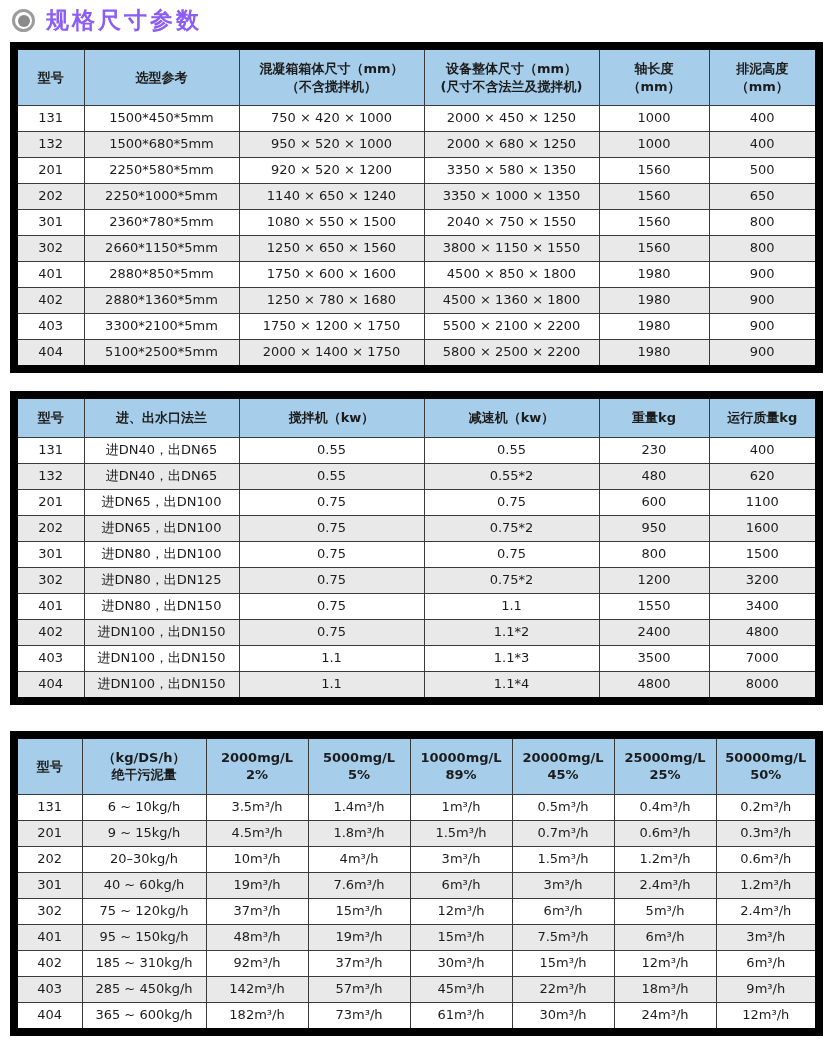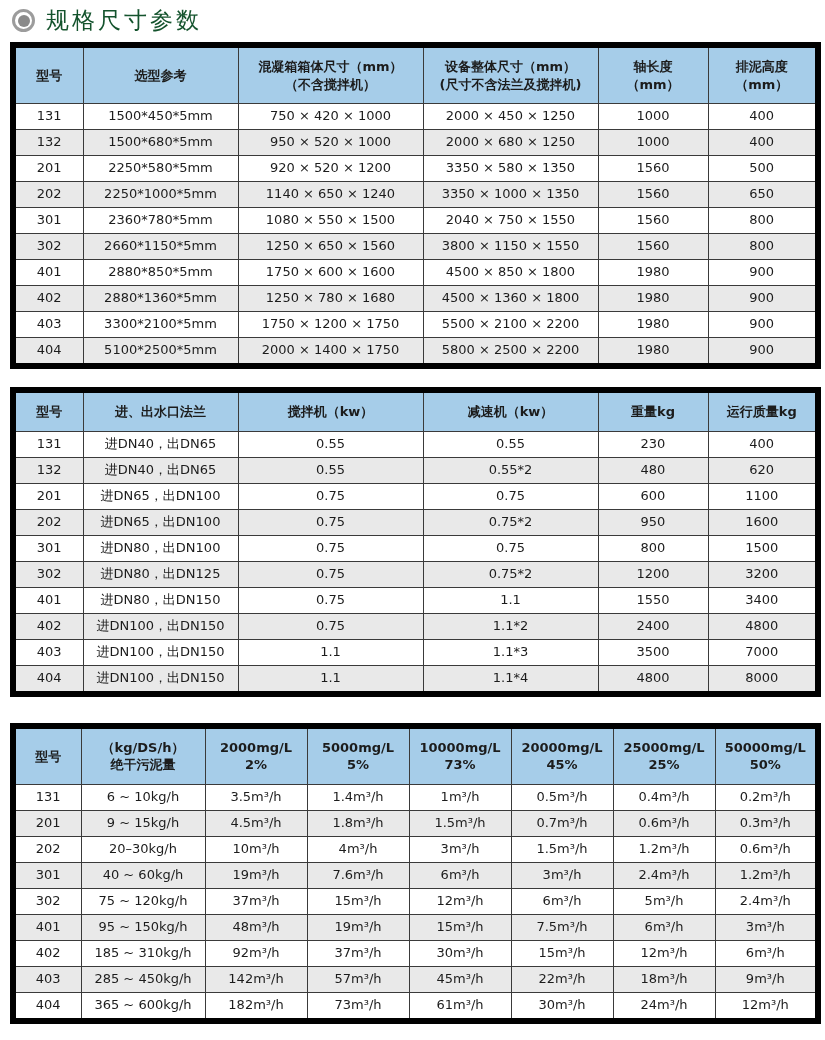--- a/index.html
+++ b/index.html
@@ -12,26 +12,26 @@
   .page { padding:6px 10px 10px 10px; box-sizing:border-box; }
 
   .section-title { display:flex; align-items:center; gap:11px; margin:2px 0 9px 2px; }
   .bullet {
     width:17px; height:17px; border-radius:50%;
     border:3px solid #9c9c9c; background:#ffffff;
     display:flex; align-items:center; justify-content:center; flex:0 0 auto;
   }
   .bullet-inner { width:12px; height:12px; border-radius:50%; background:#8a8a8a; }
   .title-text {
-    color:#14532d; font-size:23px; font-weight:normal; letter-spacing:3px; line-height:1.1;
+    color:#8b5cf6; font-size:23px; font-weight:bold; letter-spacing:3px; line-height:1.1;
   }
 
   table {
     width:100%; border-collapse:collapse; table-layout:fixed;
-    border:6px solid #000000;
+    border:8px solid #000000;
   }
   th {
     background:#a6cde9; font-size:13px; font-weight:bold;
     white-space:pre-line; text-align:center; vertical-align:middle;
     padding:10px 2px; border:1px solid #3a3a3a; line-height:1.35;
   }
   td {
     font-size:13px; text-align:center; vertical-align:middle;
     padding:4px 2px; border:1px solid #3a3a3a; height:17px;
     background:#ffffff; line-height:1.3;
@@ -282,21 +282,21 @@
     <thead>
       <tr>
         <th>型号</th>
         <th>（kg/DS/h）
 绝干污泥量</th>
         <th>2000mg/L
 2%</th>
         <th>5000mg/L
 5%</th>
         <th>10000mg/L
-73%</th>
+89%</th>
         <th>20000mg/L
 45%</th>
         <th>25000mg/L
 25%</th>
         <th>50000mg/L
 50%</th>
       </tr>
     </thead>
     <tbody>
         <tr>

